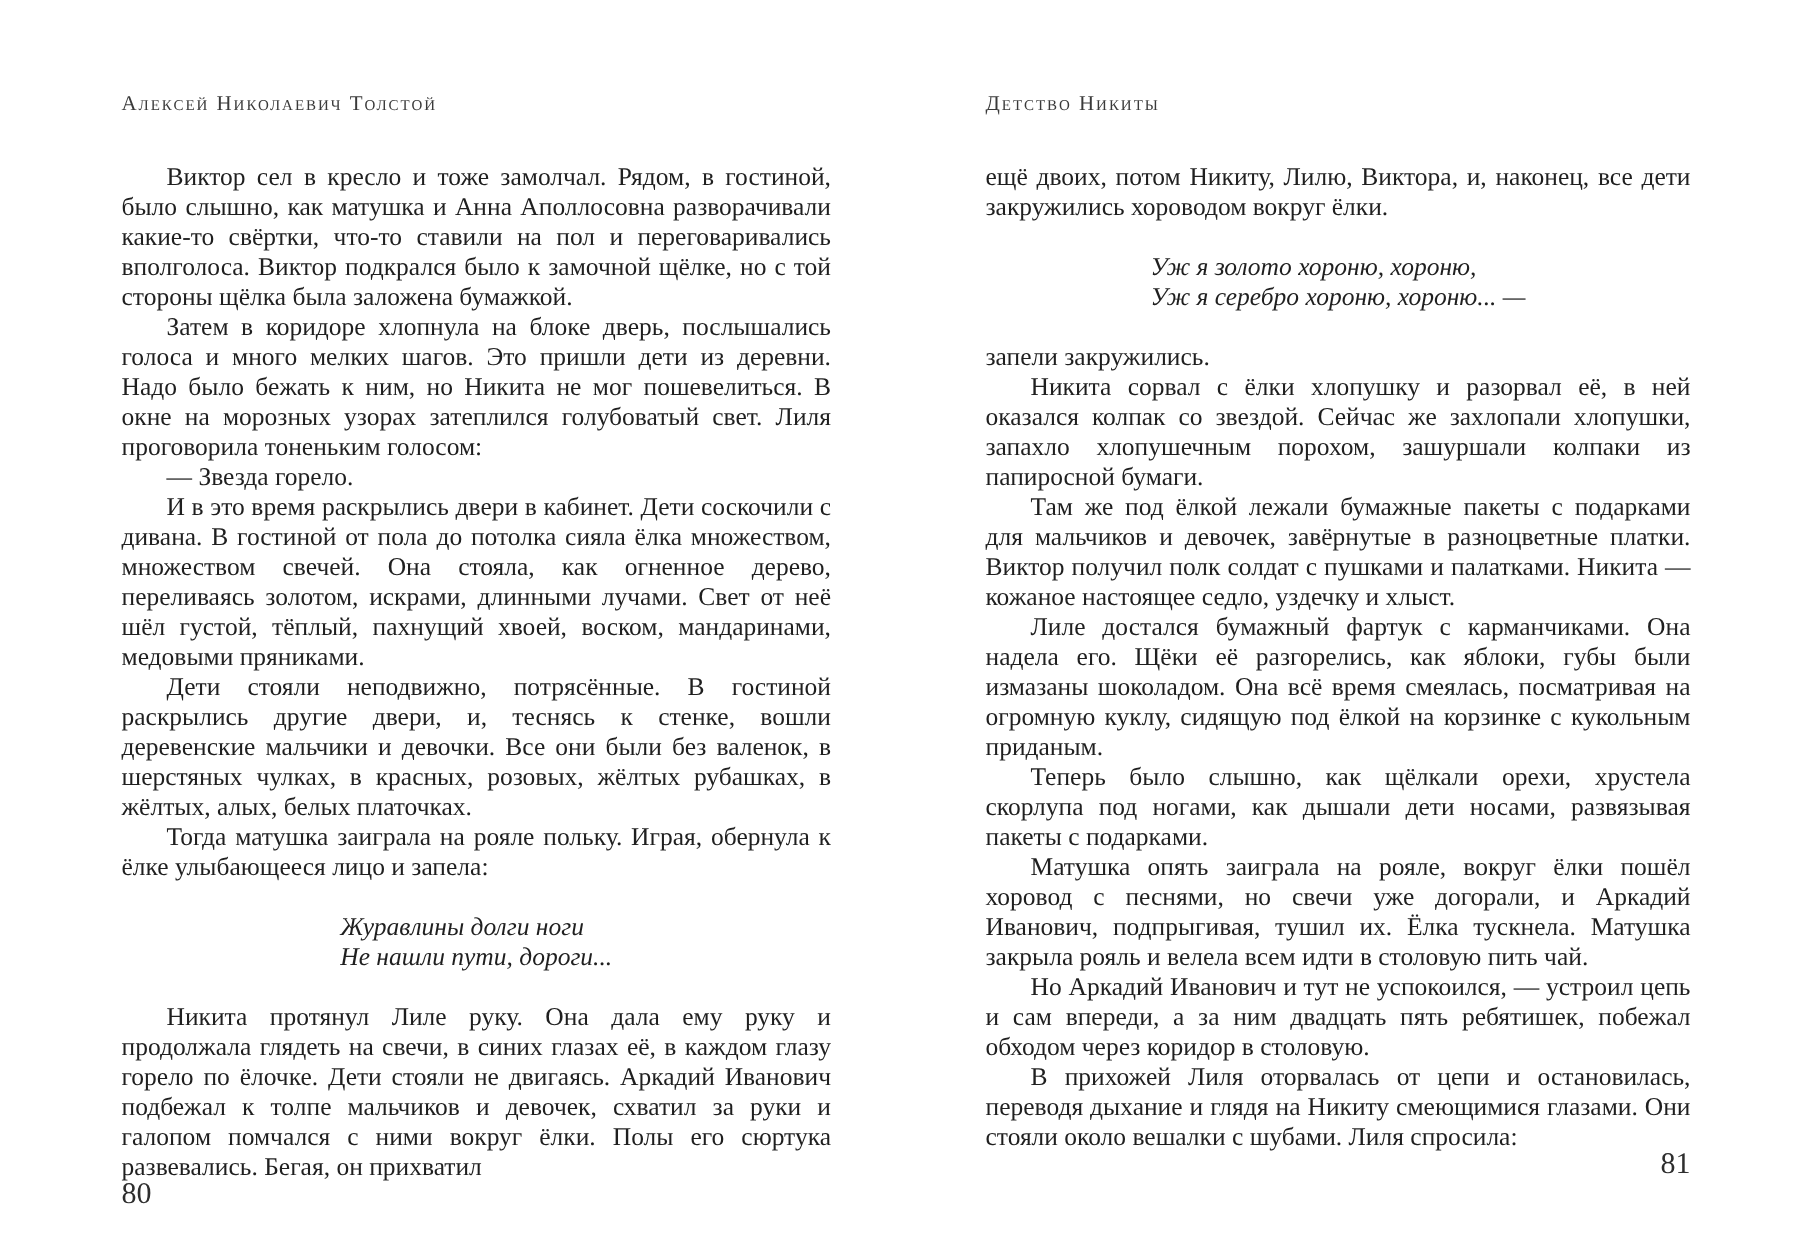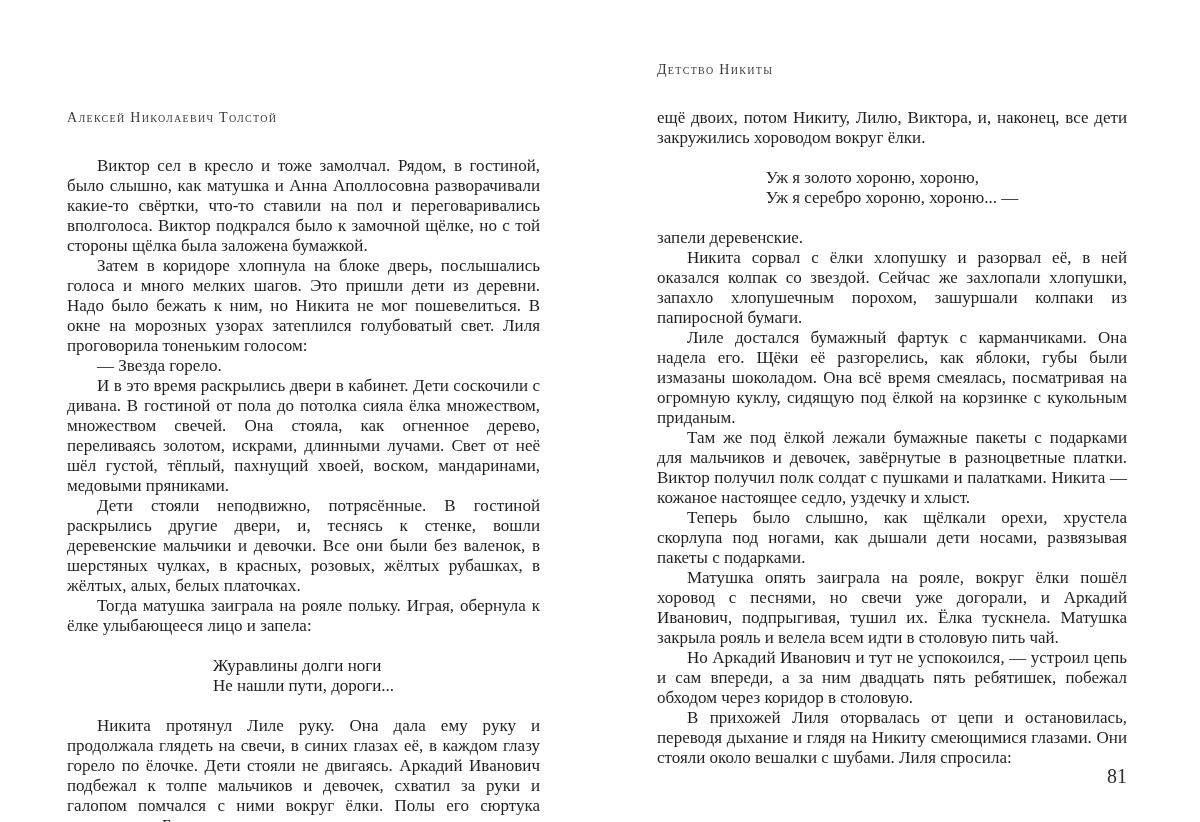--- a/index.html
+++ b/index.html
@@ -19,21 +19,21 @@
     inset: 0;
     background: #ffffff;
   }
   .page {
     position: absolute;
     top: 62px;
     height: 700px;
     display: flex;
     flex-direction: column;
   }
-  .page.left  { left: 67px;  width: 473px; margin-top: 48px; }
+  .page.left  { left: 81px;  width: 473px; }
   .page.right { left: 657px; width: 470px; }
 
   .running-header {
     font-size: 14px;
     line-height: 16px;
     letter-spacing: 1.3px;
     font-variant: small-caps;
     color: #3a3a3a;
     margin-bottom: 30px;
     flex: 0 0 auto;
@@ -49,20 +49,21 @@
     flex: 0 0 auto;
   }
   .page-body p {
     margin: 0;
     text-indent: 30px;
   }
   .page-body p.noindent { text-indent: 0; }
 
   .verse {
     margin: 20px 0;
+    font-style: italic;
   }
   .verse-inner {
     margin: 0 auto;
     width: fit-content;
     text-align: left;
   }
   .verse-line { white-space: nowrap; }
 
   .page-number {
     margin-top: auto;
@@ -108,24 +109,24 @@
     <div class="page-body">
       <p class="noindent">ещё двоих, потом Никиту, Лилю, Виктора, и, наконец, все дети закружились хороводом вокруг ёлки.</p>
 
       <div class="verse">
         <div class="verse-inner">
           <div class="verse-line">Уж я золото хороню, хороню,</div>
           <div class="verse-line">Уж я серебро хороню, хороню... —</div>
         </div>
       </div>
 
-      <p class="noindent">запели деревенские.</p>
+      <p class="noindent">запели закружились.</p>
       <p>Никита сорвал с ёлки хлопушку и разорвал её, в ней оказался колпак со звездой. Сейчас же захлопали хлопушки, запахло хлопушечным порохом, зашуршали колпаки из папиросной бумаги.</p>
+      <p>Там же под ёлкой лежали бумажные пакеты с подарками для мальчиков и девочек, завёрнутые в разноцветные платки. Виктор получил полк солдат с пушками и палатками. Никита — кожаное настоящее седло, уздечку и хлыст.</p>
       <p>Лиле достался бумажный фартук с карманчиками. Она надела его. Щёки её разгорелись, как яблоки, губы были измазаны шоколадом. Она всё время смеялась, посматривая на огромную куклу, сидящую под ёлкой на корзинке с кукольным приданым.</p>
-      <p>Там же под ёлкой лежали бумажные пакеты с подарками для мальчиков и девочек, завёрнутые в разноцветные платки. Виктор получил полк солдат с пушками и палатками. Никита — кожаное настоящее седло, уздечку и хлыст.</p>
       <p>Теперь было слышно, как щёлкали орехи, хрустела скорлупа под ногами, как дышали дети носами, развязывая пакеты с подарками.</p>
       <p>Матушка опять заиграла на рояле, вокруг ёлки пошёл хоровод с песнями, но свечи уже догорали, и Аркадий Иванович, подпрыгивая, тушил их. Ёлка тускнела. Матушка закрыла рояль и велела всем идти в столовую пить чай.</p>
       <p>Но Аркадий Иванович и тут не успокоился, — устроил цепь и сам впереди, а за ним двадцать пять ребятишек, побежал обходом через коридор в столовую.</p>
       <p>В прихожей Лиля оторвалась от цепи и остановилась, переводя дыхание и глядя на Никиту смеющимися глазами. Они стояли около вешалки с шубами. Лиля спросила:</p>
     </div>
 
     <div class="page-number">81</div>
   </div>
 
 </div>

